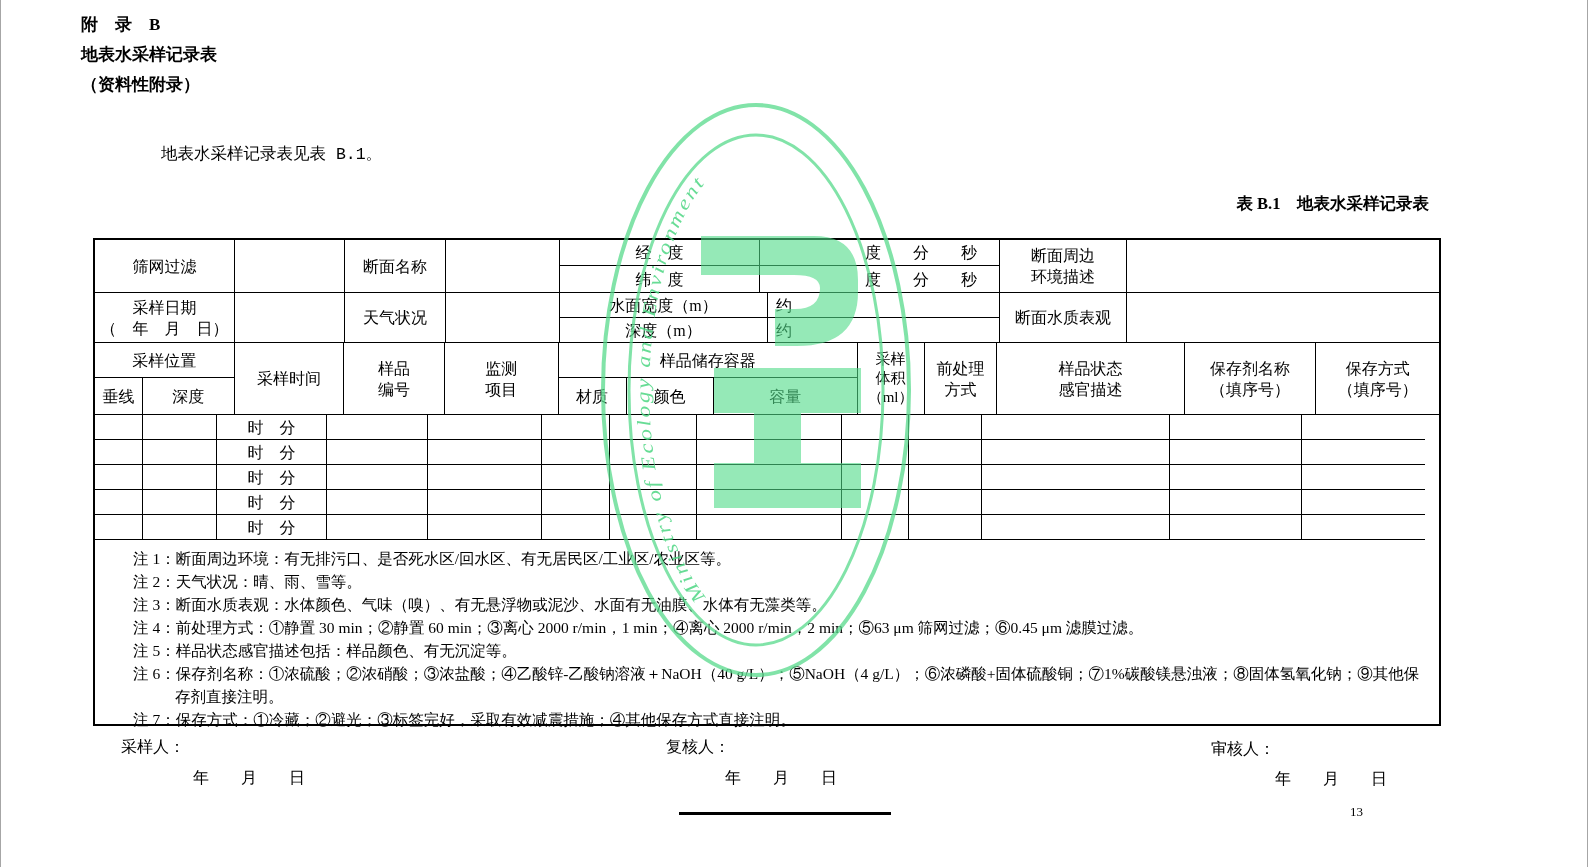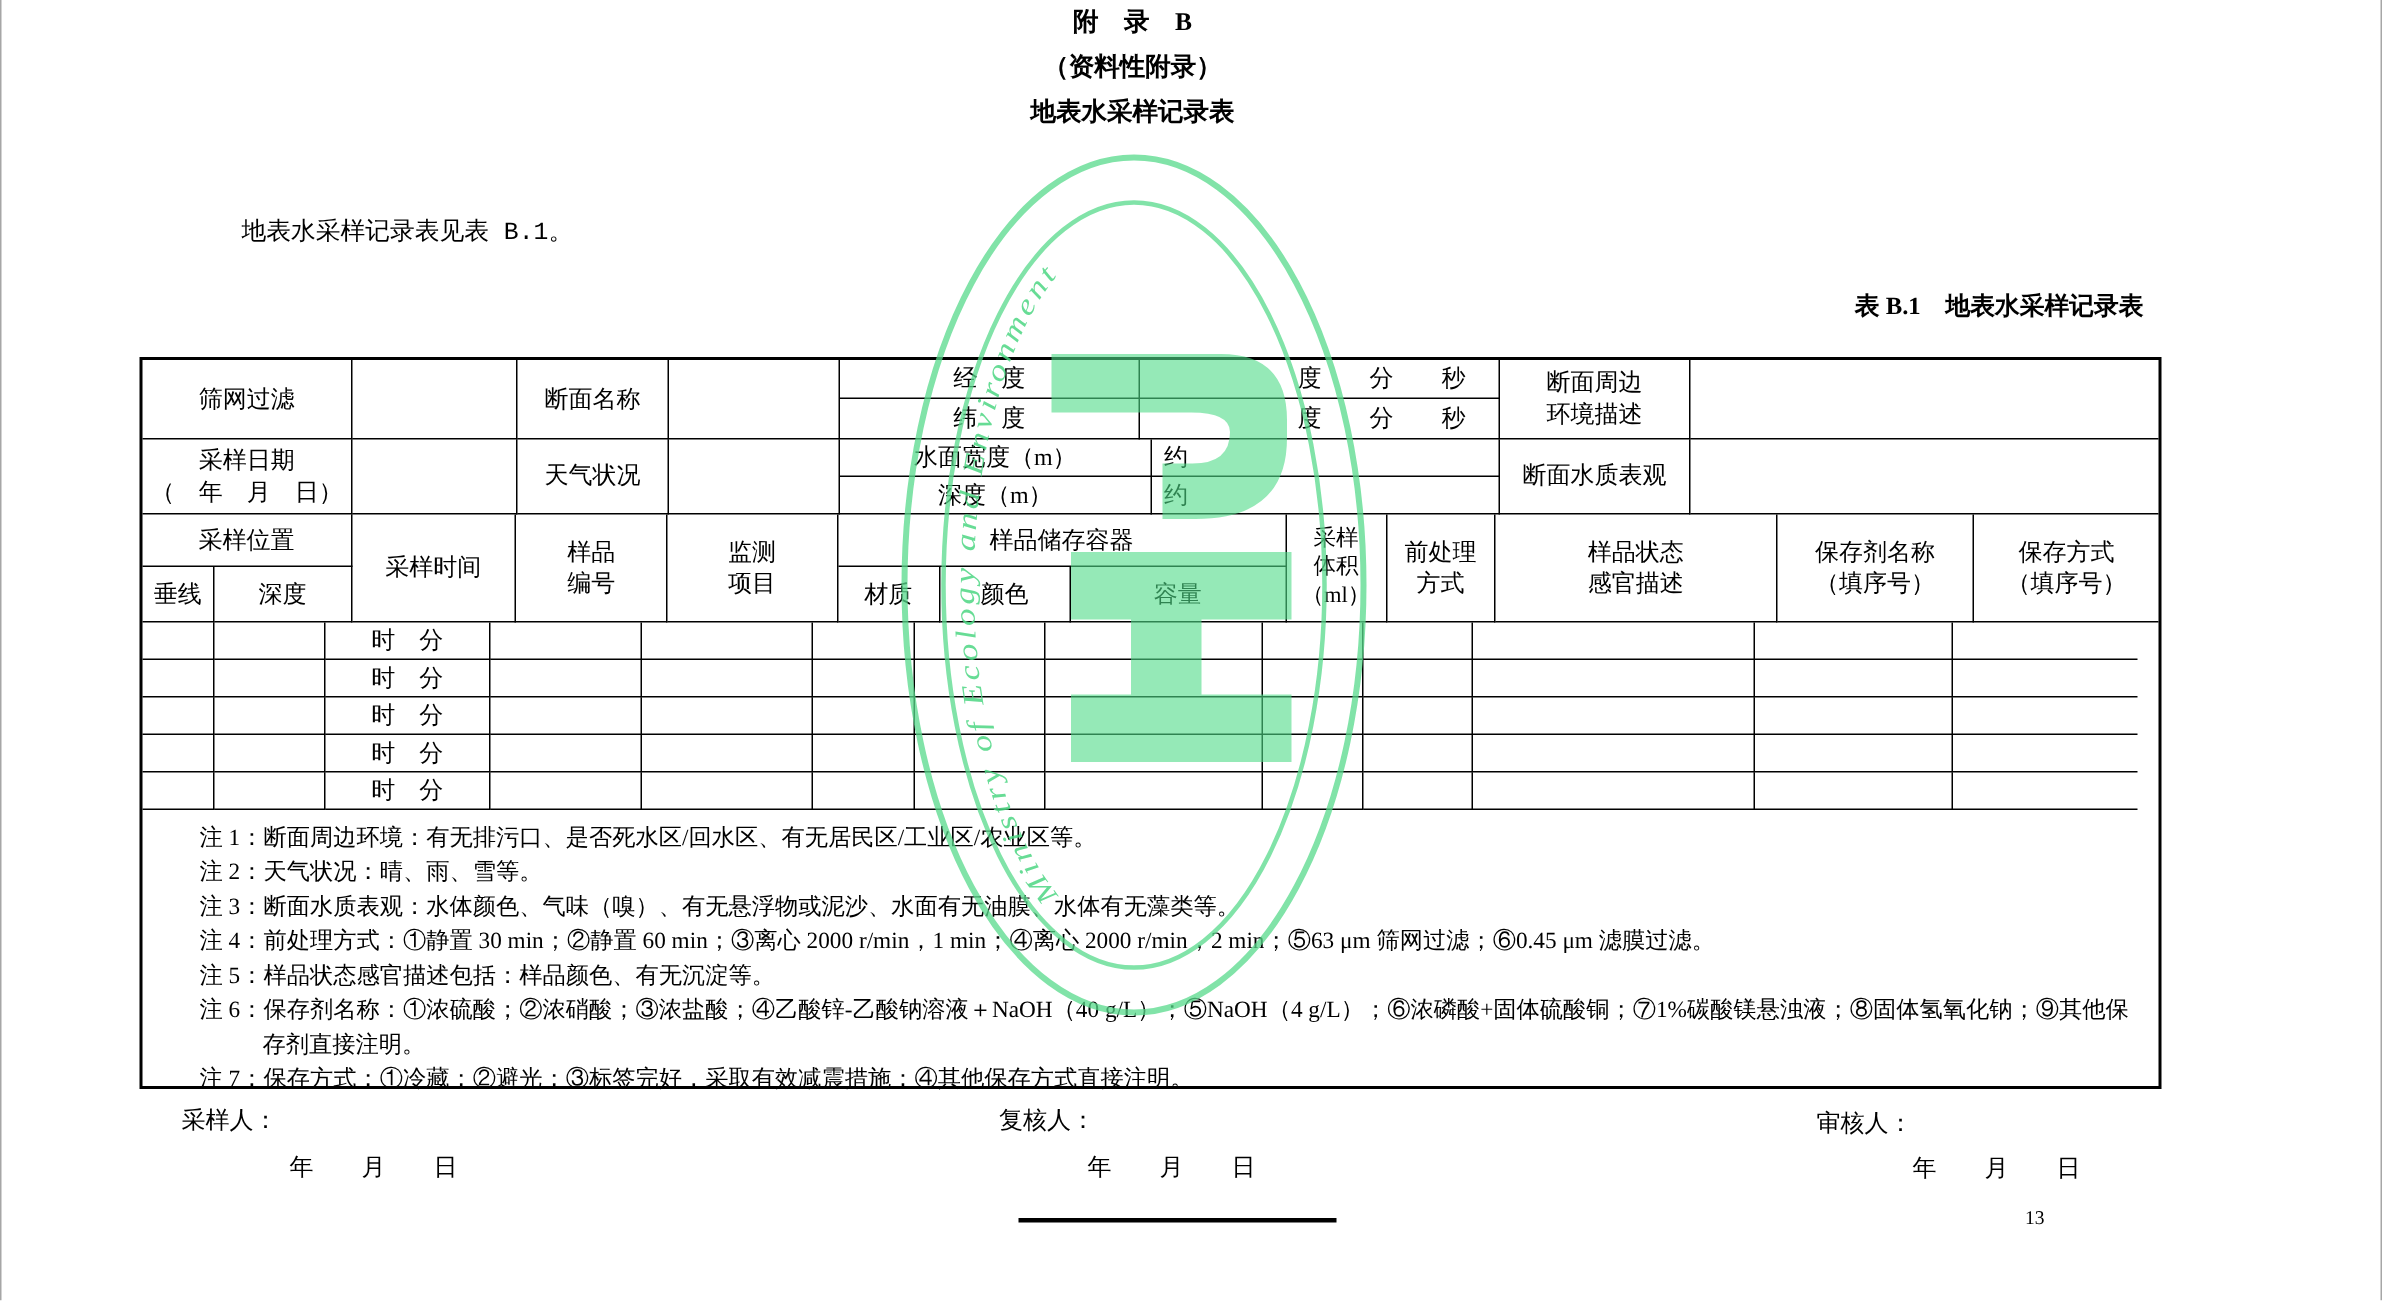--- a/index.html
+++ b/index.html
@@ -8,21 +8,21 @@
     position: relative;
     width: 1588px; height: 867px;
     background: #fff;
     color: #000;
     font-family: "Liberation Serif", "DejaVu Serif", serif;
     border-left: 1px solid #a6a6a6;
     border-right: 1px solid #a6a6a6;
     overflow: hidden;
   }
   
-  .titles { position:absolute; left:80px; top:0; width:1348px; text-align:center; }
+  .titles { position:absolute; left:80px; top:10px; width:1348px; }
   .titles div { font-weight:bold; font-size:17px; line-height:30px; }
   .intro { position:absolute; left:160px; top:143px; font-size:16.5px;font-family:Liberation Mono, monospace; }
   .caption { position:absolute; left:80px; top:193px; width:1348px; text-align:right;
              font-weight:bold; font-size:16.5px; }
   
   .grid { position:absolute; left:92px; top:238px; width:1348px; border:2px solid #000; }
   .row  { display:flex; }
   .c {
     border-right:1px solid #000; border-bottom:1px solid #000;
     display:flex; align-items:center; justify-content:center;
@@ -56,22 +56,22 @@
   .stamp { position:absolute; left:590px; top:95px; width:340px; height:600px;
            pointer-events:none; }
 </style>
 </head>
 <body>
 
 <div class="sheet">
 
   <div class="titles">
     <div>附　录　B</div>
+    <div>地表水采样记录表</div>
     <div>（资料性附录）</div>
-    <div>地表水采样记录表</div>
   </div>
   <div class="intro">地表水采样记录表见表 B.1。</div>
   <div class="caption">表 B.1　地表水采样记录表</div>
 
   <div class="grid">
 
     <div class="row" style="height:53px">
       <div class="c w140">筛网过滤</div>
       <div class="c w110"></div>
       <div class="c w101">断面名称</div>

